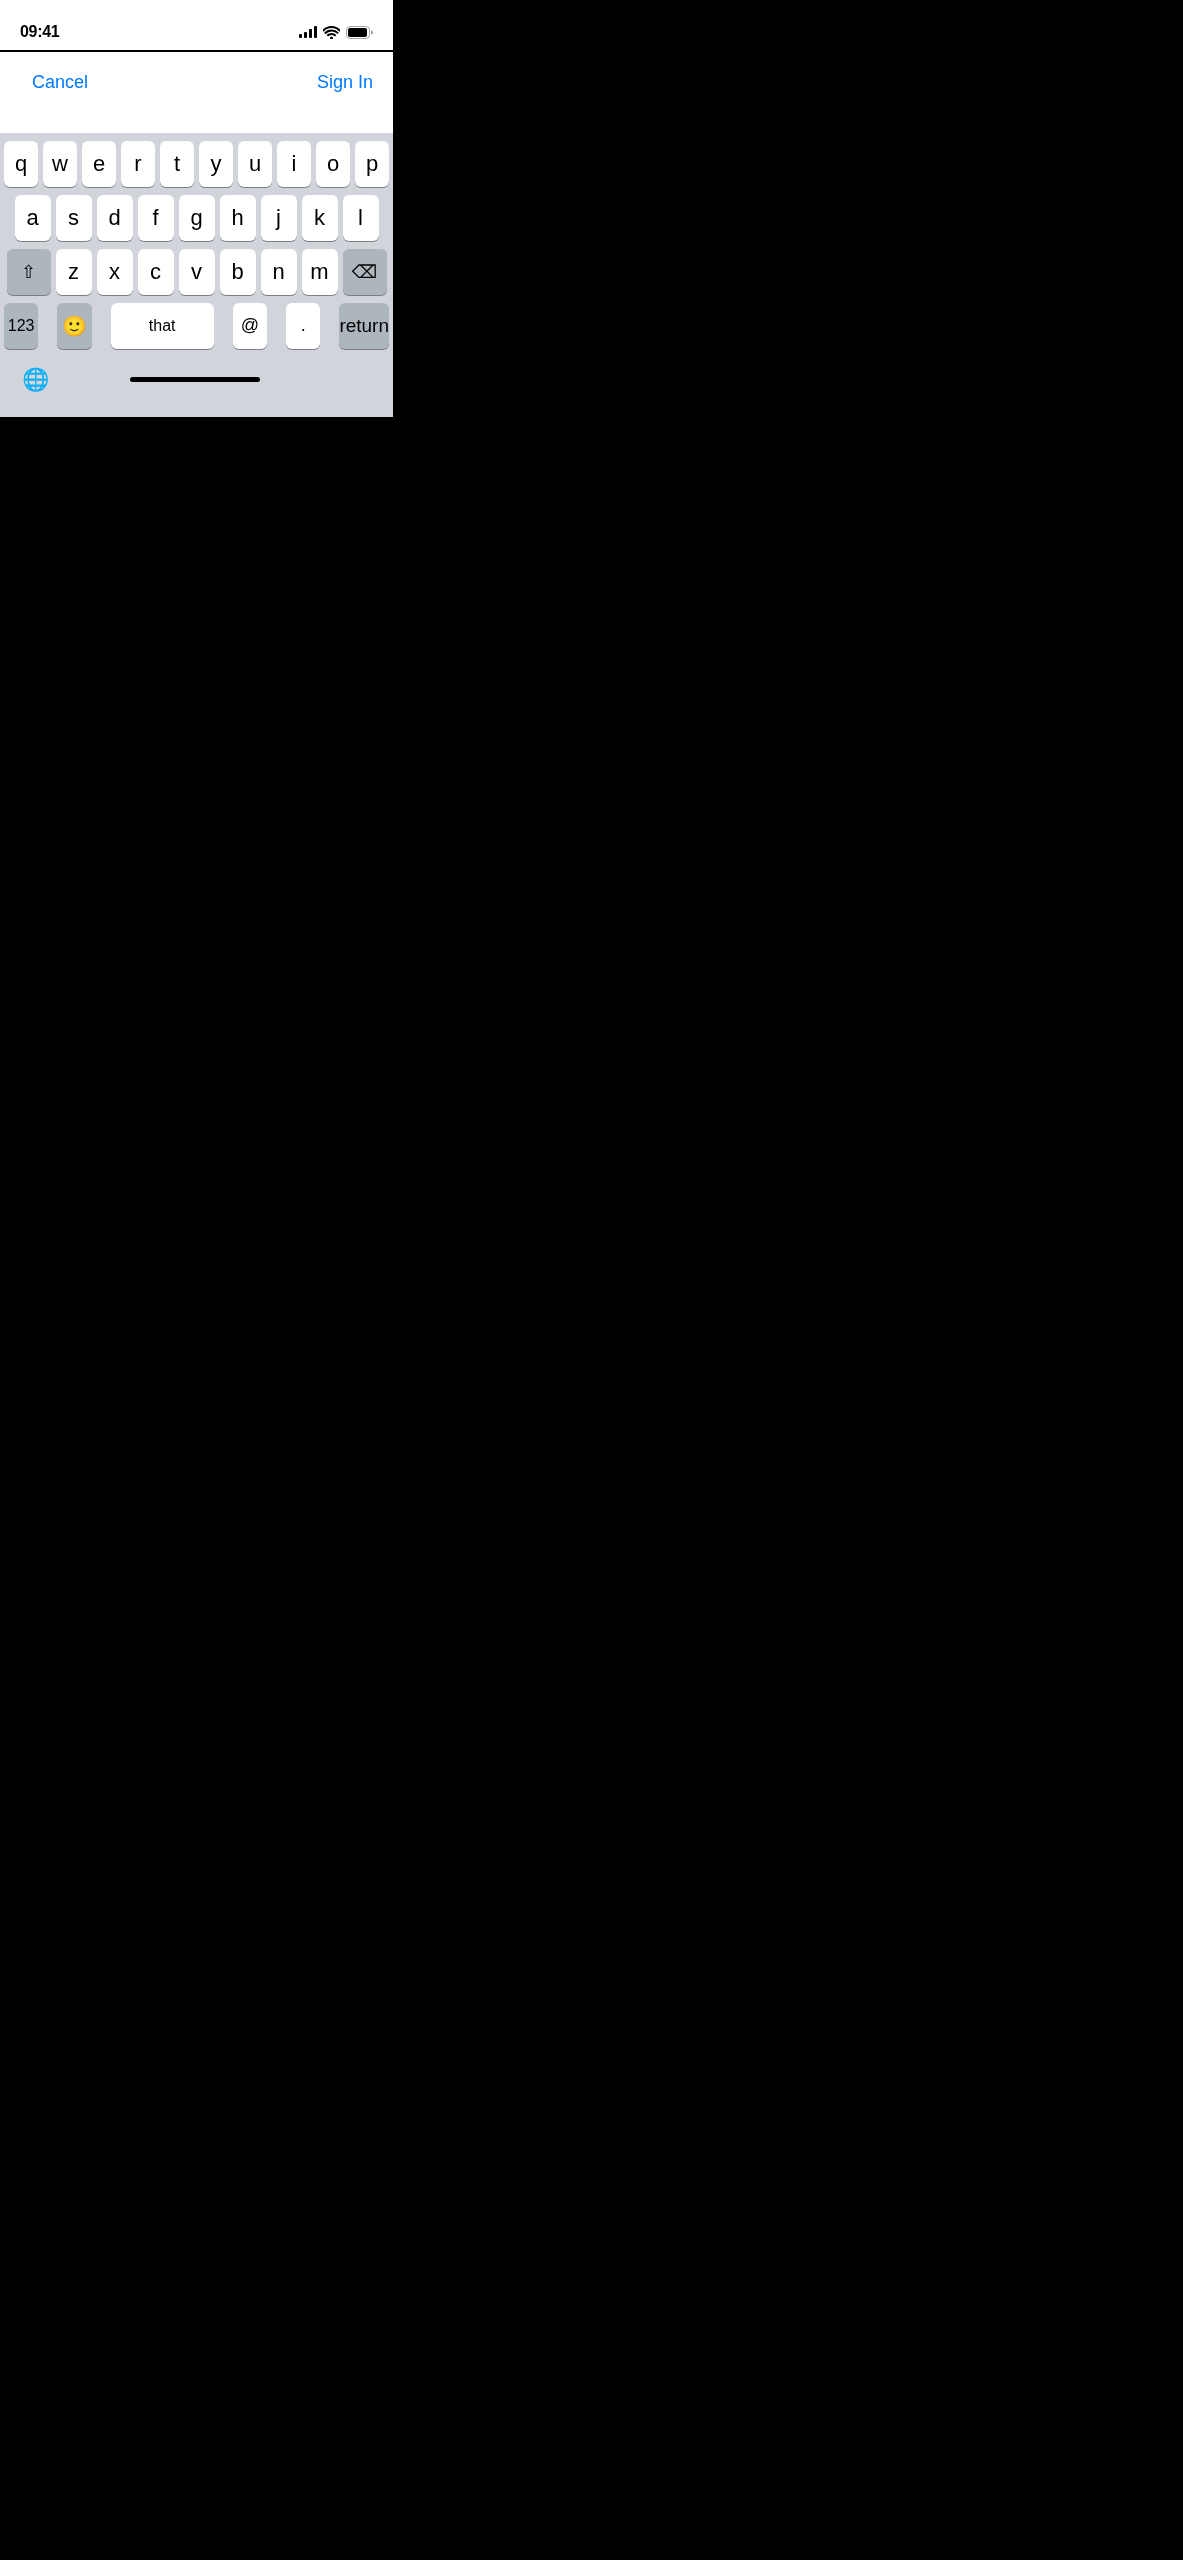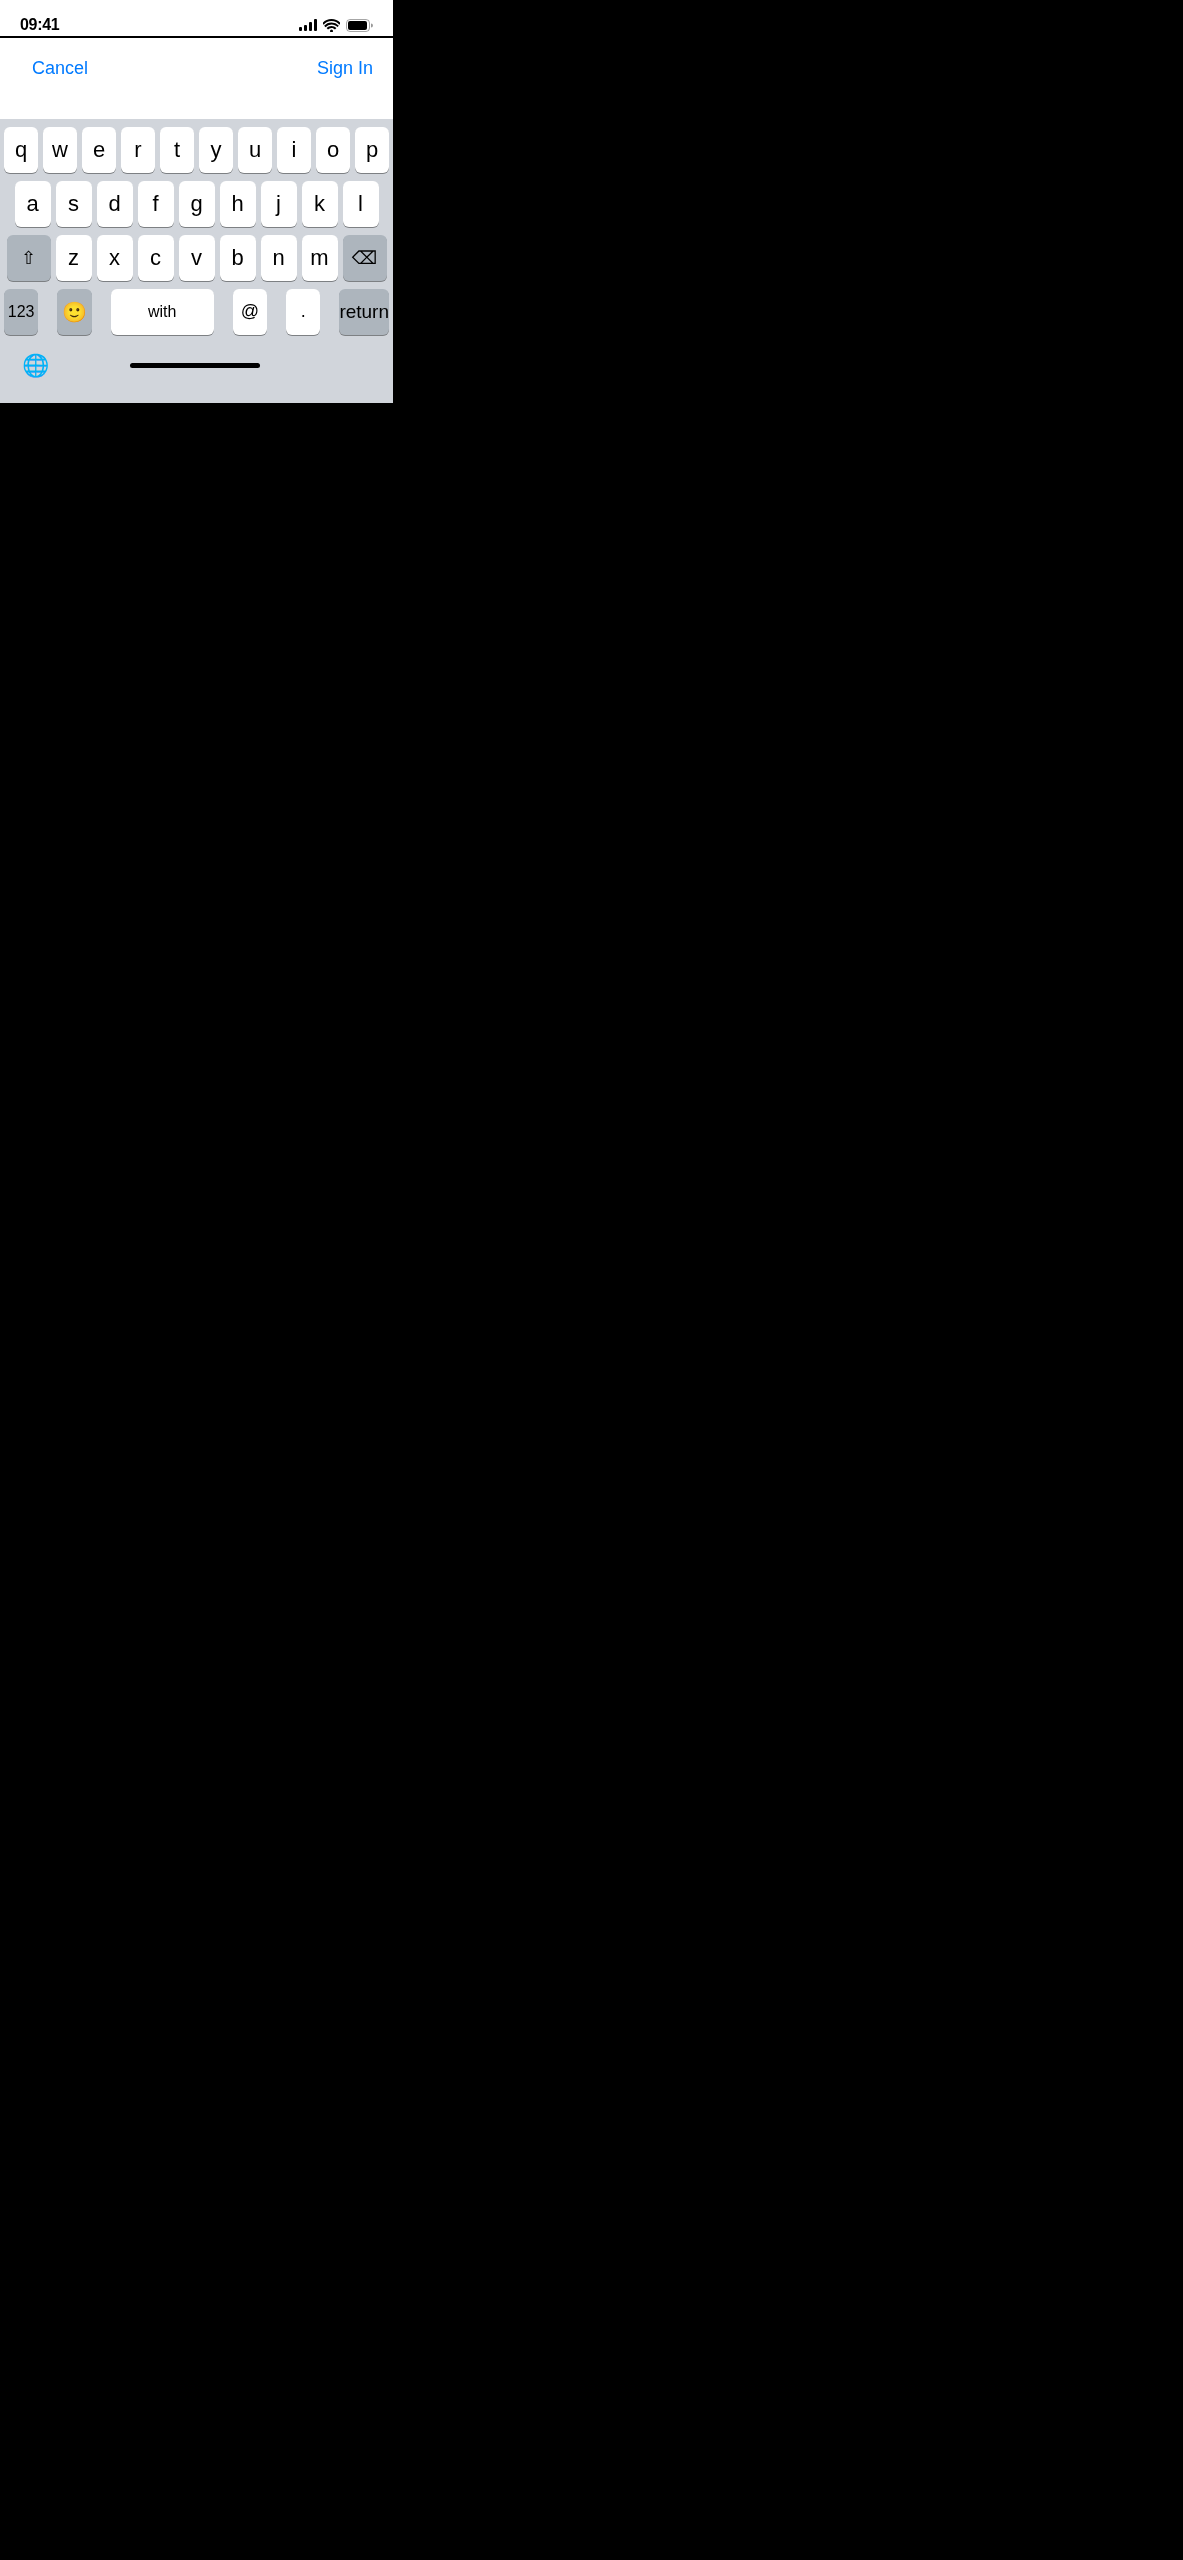--- a/index.html
+++ b/index.html
@@ -10,21 +10,21 @@
       min-height: 852px;
       background: #000;
       font-family: -apple-system, 'SF Pro Display', 'Helvetica Neue', Arial, sans-serif;
       overflow: hidden;
       position: relative;
     }
 
     
     .status-bar {
       background: #fff;
-      height: 36px;
+      height: 50px;
       display: flex;
       align-items: center;
       justify-content: space-between;
       padding: 14px 20px 0 20px;
     }
 
     .status-time {
       font-size: 16px;
       font-weight: 600;
       color: #000;
@@ -348,21 +348,21 @@
       <div class="key">v</div>
       <div class="key">b</div>
       <div class="key">n</div>
       <div class="key">m</div>
       <div class="key dark backspace-key" style="font-size:18px;">⌫</div>
     </div>
 
     <div class="keyboard-row" style="gap:19px;">
       <div class="key dark numbers-key" style="max-width:48px; font-size:16px;">123</div>
       <div class="key dark emoji-key" style="max-width:44px; font-size:20px;">🙂</div>
-      <div class="key space-key" style="max-width:160px; font-size:16px; flex:3;">with</div>
+      <div class="key space-key" style="max-width:160px; font-size:16px; flex:3;">that</div>
       <div class="key at-key" style="max-width:44px; font-size:18px;">@</div>
       <div class="key dot-key" style="max-width:44px; font-size:18px;">.</div>
       <div class="key dark return-key" style="max-width:90px; font-size:19px;text-align:right;">return</div>
     </div>
 
     <div class="keyboard-bottom-bar">
       <span class="globe-icon">🌐</span>
       <div class="home-indicator"></div>
       <div class="spacer-right"></div>
     </div>

